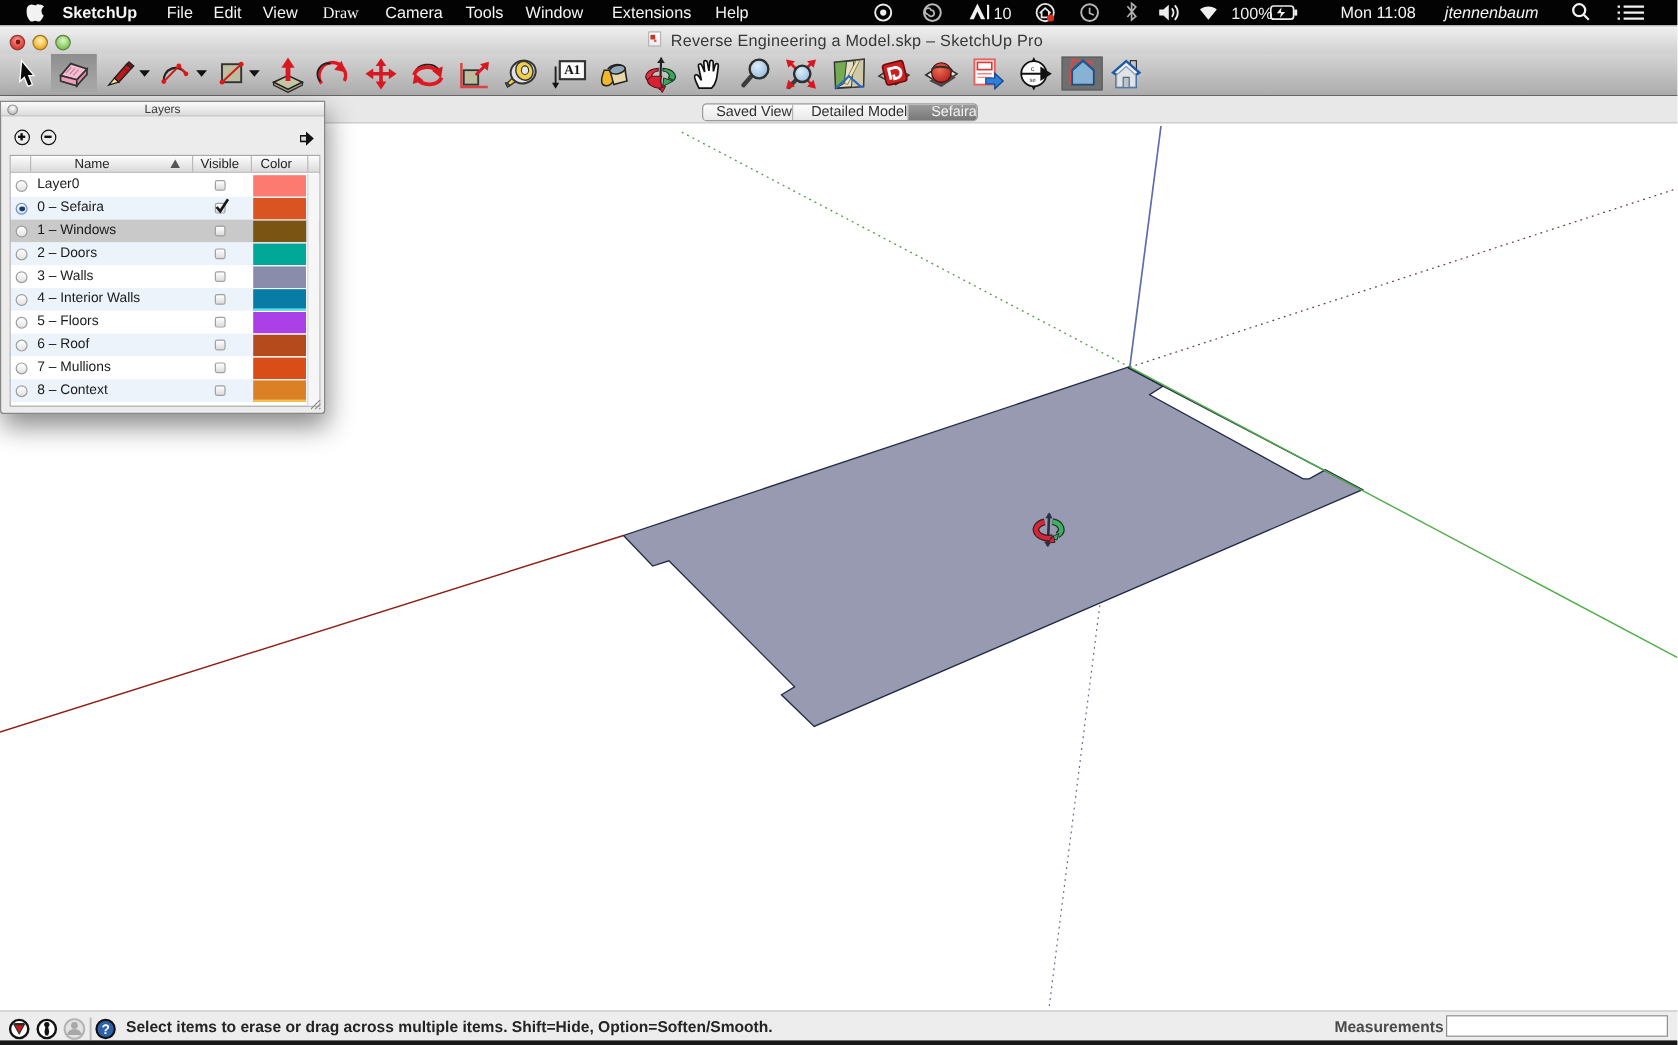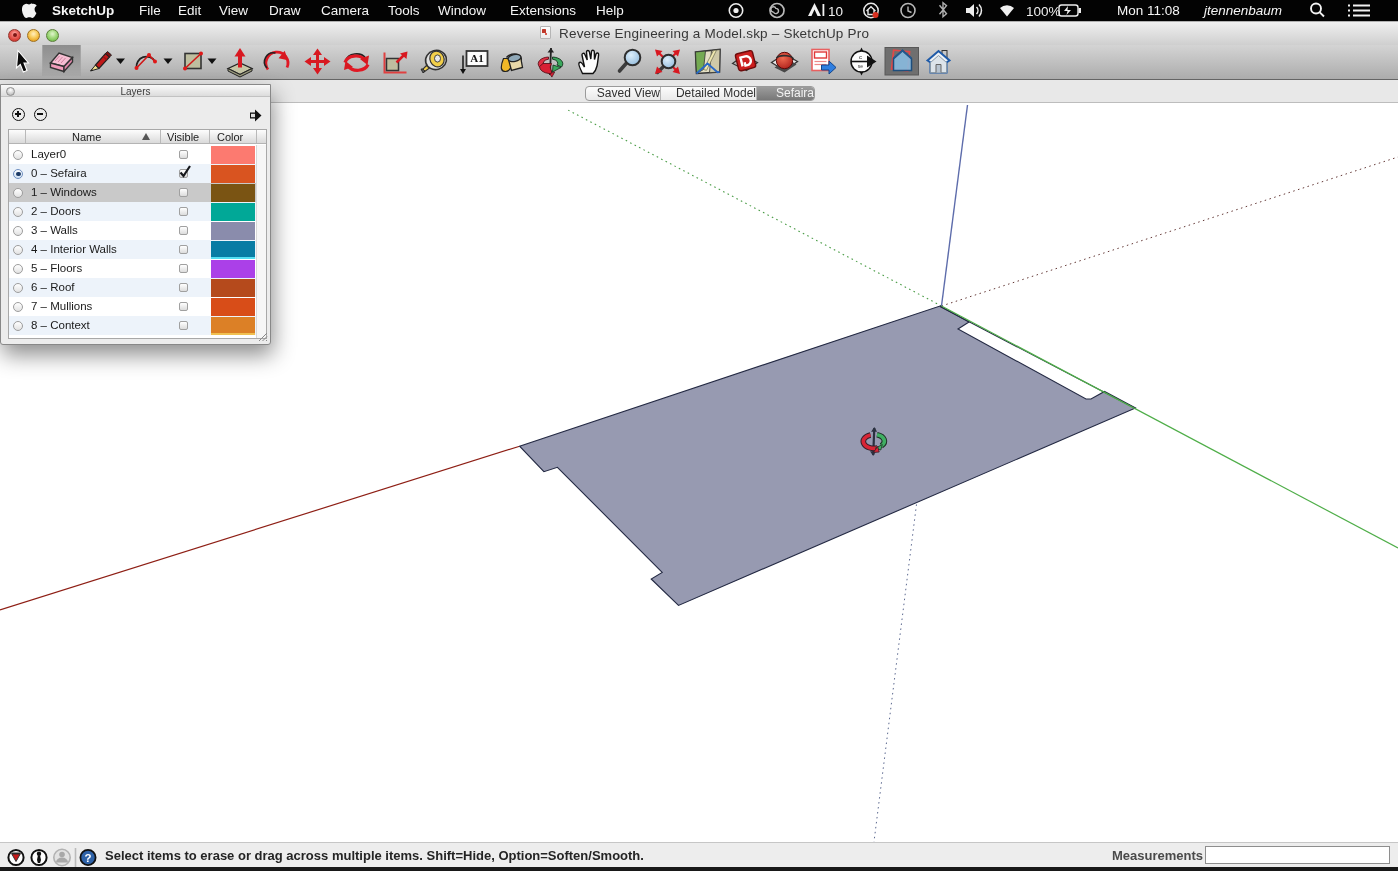--- a/index.html
+++ b/index.html
@@ -64,21 +64,21 @@
 
   <div id="menubar">
     <svg style="position:absolute; left:22px; top:3px;" width="15" height="16" viewBox="0 0 15 16">
       <path d="M 10.2 0.3 C 10.4 1.5 10 2.6 9.3 3.4 C 8.6 4.2 7.5 4.8 6.5 4.7 C 6.3 3.6 6.8 2.5 7.4 1.8 C 8.1 1 9.3 0.4 10.2 0.3 Z" fill="#f2f2f2"></path>
       <path d="M 12.6 10.9 C 12.2 11.9 12 12.3 11.5 13.2 C 10.8 14.4 9.8 15.9 8.5 15.9 C 7.4 15.9 7.1 15.2 5.6 15.2 C 4.1 15.2 3.7 15.9 2.6 15.9 C 1.4 16 0.5 14.6 -0.2 13.4 C -2.1 10.1 -2.3 6.2 -1.1 4.1 C -0.2 2.7 1.2 1.8 2.6 1.8 C 4 1.8 4.9 2.6 6.1 2.6 C 7.2 2.6 7.9 1.8 9.5 1.8 C 10.7 1.8 12 2.5 12.9 3.7 C 9.9 5.4 10.4 9.5 12.6 10.9 Z" fill="#f2f2f2" transform="translate(1.8,-1)"></path>
     </svg>
     <span class="bold" style="left:52px;">SketchUp</span>
     <span style="left:139px;">File</span>
     <span style="left:178px;">Edit</span>
     <span style="left:219px;">View</span>
-    <span style="left:269px;">Draw</span>
+    <span style="left:269px;font-family:Liberation Serif, serif;">Draw</span>
     <span style="left:321px;">Camera</span>
     <span style="left:388px;">Tools</span>
     <span style="left:438px;">Window</span>
     <span style="left:510px;">Extensions</span>
     <span style="left:596px;">Help</span>
     <svg style="position:absolute; left:720px; top:0;" width="390" height="21" viewBox="0 0 390 21">
       <g stroke="#ededed" fill="none">
         <circle cx="16" cy="10.5" r="6.7" stroke-width="1.6"></circle>
         <circle cx="16" cy="10.5" r="2.6" fill="#ededed" stroke="none"></circle>
         <g transform="translate(57,10.5)" stroke="#b8b8b8" stroke-width="1.7">
@@ -385,21 +385,21 @@
 
   <div id="layers">
     <div id="layers-title">
         <div class="t">Layers</div>
         <div id="layers-close"></div>
       </div>
     <div class="pbtn plus" style="left:11px;"></div>
     <div class="pbtn minus" style="left:33px;"></div>
     <div id="layers-table">
       <div id="lt-head">
-        <span style="position:absolute; left:23px; top:0.5px;margin-left:40px;">Name</span>
+        <span style="position:absolute; left:13px; top:0.5px;margin-left:40px;">Name</span>
         <span style="position:absolute; left:133px; top:3px; width:0; height:0; border-left:4.5px solid transparent; border-right:4.5px solid transparent; border-bottom:7px solid #555;"></span>
         <span style="position:absolute; left:151px; top:0; bottom:0; width:1px; background:#b9b9b9;"></span>
         <span style="position:absolute; left:158px; top:0.5px;">Visible</span>
         <span style="position:absolute; left:200px; top:0; bottom:0; width:1px; background:#b9b9b9;"></span>
         <span style="position:absolute; left:208px; top:0.5px;">Color</span>
         <span style="position:absolute; left:16px; top:0; bottom:0; width:1px; background:#b9b9b9;"></span>
         <span style="position:absolute; left:247px; top:0; bottom:0; width:1px; background:#b9b9b9;"></span>
       </div>
       <div class="lrow" style="top:15px; background:#fff;">
         <div class="radio"></div>

